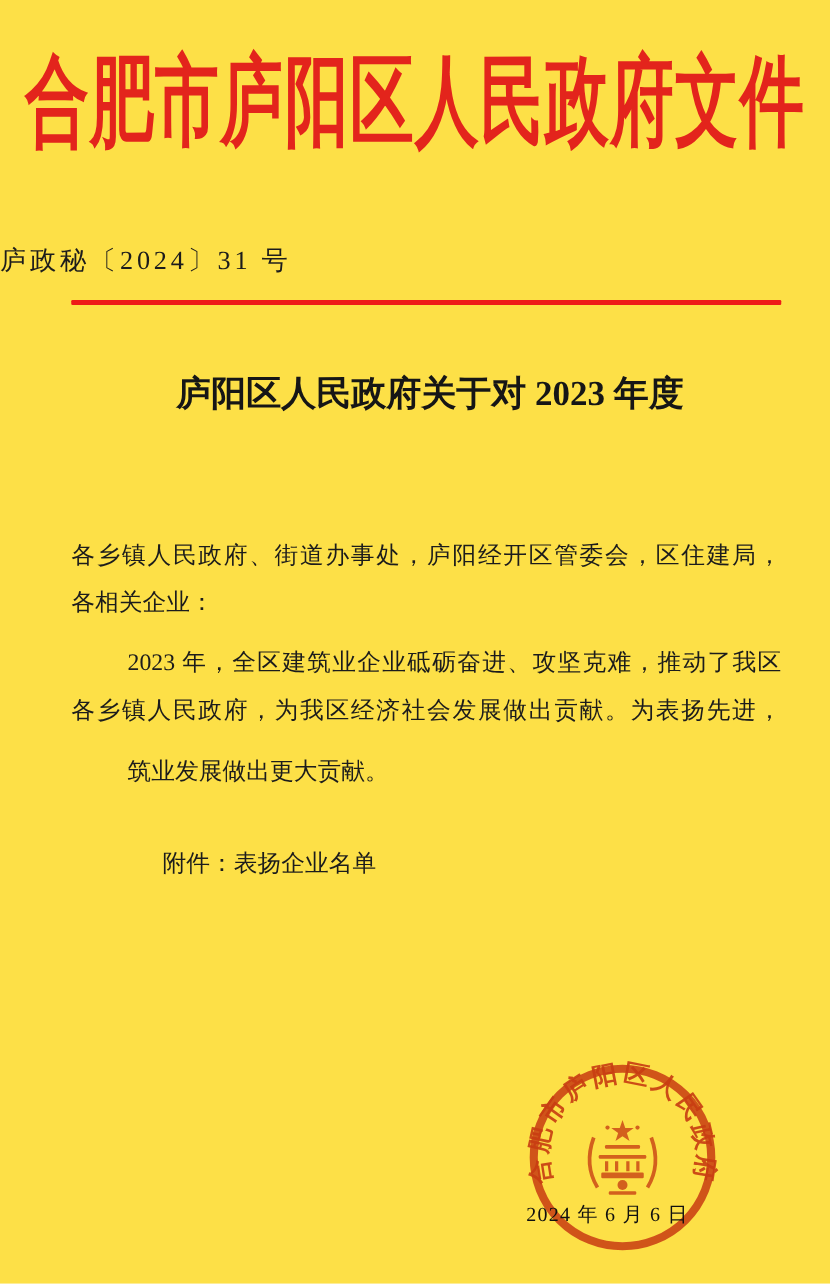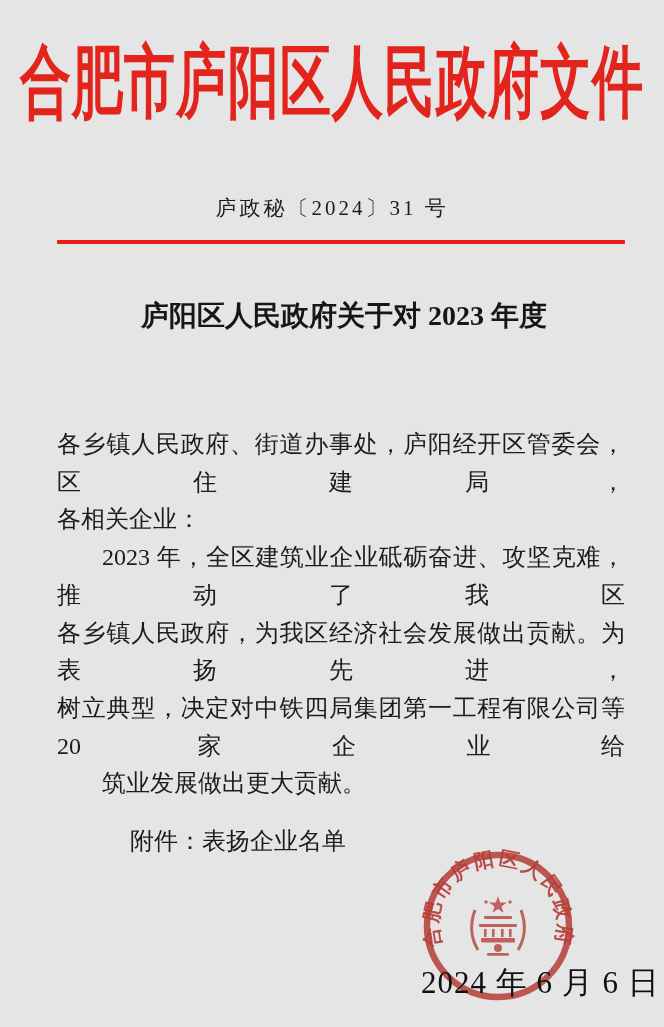--- a/index.html
+++ b/index.html
@@ -4,21 +4,21 @@
 <style>
   html, body {
     margin: 0;
     padding: 0;
     background: #ffffff;
   }
   .page {
     position: relative;
     width: 664px;
     height: 1027px;
-    background: #e5e5e5;
+    background: #fde047;
     overflow: hidden;
     font-family: "Liberation Serif", "DejaVu Serif", serif;
     color: #1c1c1c;
   }
 
   
   .org-title {
     position: absolute;
     top: 12px;
     left: 0;
@@ -32,21 +32,21 @@
     transform: scaleY(1.55);
     transform-origin: center center;
     white-space: nowrap;
   }
 
   .doc-number {
     position: absolute;
     top: 194px;
     left: 0;
     width: 100%;
-    text-align: center;
+    text-align: left;
     font-size: 21px;
     letter-spacing: 3px;
     color: #1c1c1c;
   }
 
   .red-rule {
     position: absolute;
     top: 240px;
     left: 57px;
     width: 568px;
@@ -68,56 +68,57 @@
     color: #161616;
     padding-left: 12px;
   }
 
   
   .body-block {
     position: absolute;
     top: 426px;
     left: 57px;
     width: 568px;
-    font-size: 24px;
+    font-size: 19px;
     line-height: 37.7px;
     color: #1c1c1c;
   }
   .body-line {
     white-space: nowrap;
   }
   .body-line.full {
     text-align: justify;
     text-align-last: justify;
     white-space: normal;
   }
   .body-line.indent {
     text-indent: 45px;
+    margin-top: 11px;
   }
   .attachment-line {
-    margin-top: 20px;
+    margin-top: 36px;
     padding-left: 73px;
     white-space: nowrap;
   }
 
   
   .seal {
     position: absolute;
     left: 418px;
     top: 840px;
     width: 160px;
     height: 172px;
     mix-blend-mode: multiply;
     opacity: 0.92;
   }
   .date-line {
     position: absolute;
     left: 421px;
     top: 962px;
-    font-size: 31px;
+    font-size: 16px;
     letter-spacing: 1px;
     color: #101010;
     white-space: nowrap;
   }
 </style>
 </head>
 <body>
 
 <div class="page">
 
@@ -129,21 +130,20 @@
 
   <div class="doc-title">
     <div>庐阳区人民政府关于对 2023 年度</div>
   </div>
 
   <div class="body-block">
     <div class="body-line full">各乡镇人民政府、街道办事处，庐阳经开区管委会，区住建局，</div>
     <div class="body-line">各相关企业：</div>
     <div class="body-line full indent">2023 年，全区建筑业企业砥砺奋进、攻坚克难，推动了我区</div>
     <div class="body-line full">各乡镇人民政府，为我区经济社会发展做出贡献。为表扬先进，</div>
-    <div class="body-line full">树立典型，决定对中铁四局集团第一工程有限公司等 20 家企业给</div>
     <div class="body-line indent">筑业发展做出更大贡献。</div>
 
     <div class="attachment-line">附件：表扬企业名单</div>
   </div>
 
   <svg class="seal" viewBox="0 0 160 172" aria-hidden="true">
     <g fill="none" stroke="#c5342b">
 
       <circle cx="80" cy="86" r="71" stroke-width="6.5" opacity="0.85"></circle>
 

